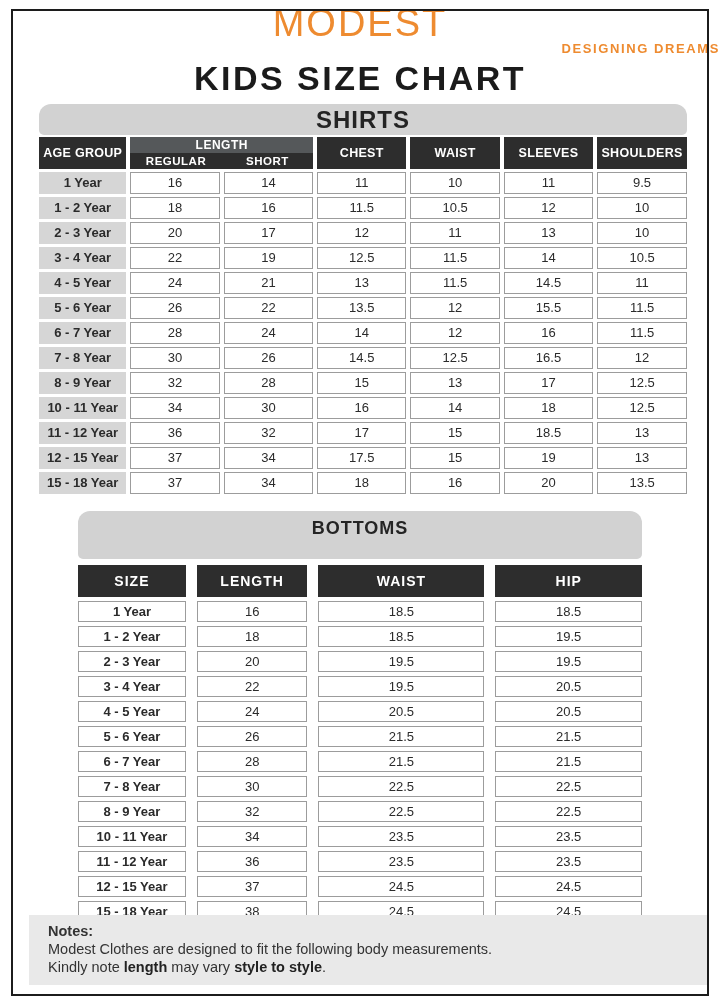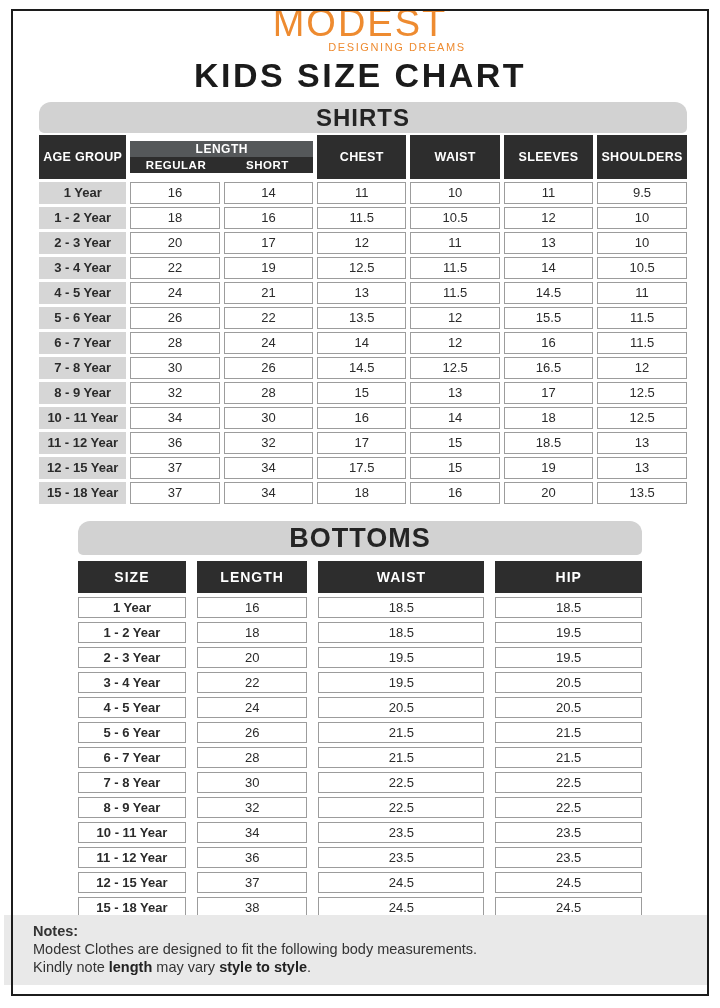--- a/index.html
+++ b/index.html
@@ -23,66 +23,66 @@
     position:absolute;left:11px;top:9px;right:11px;bottom:12px;
     border:2.5px solid #1c1c1c;pointer-events:none;z-index:5;
   }
   
   header{text-align:center;padding-top:3px;}
   .logo-text{
     font-size:38px;line-height:1;color:var(--accent);
     letter-spacing:2px;font-weight:400;transform:scaleY(1.04);
   }
   .logo-tagline{
-    font-size:11px;font-weight:400;color:var(--accent);
-    letter-spacing:1.6px;line-height:1.2;margin-left:74px;
+    font-size:13px;font-weight:700;color:var(--accent);
+    letter-spacing:1.6px;line-height:1.2;margin-left:74px;text-align:right;
   }
   .page-title{
     margin:3px 0 0;font-size:34px;line-height:1.1;font-weight:600;
     letter-spacing:2.5px;color:#1b1b1b;
   }
   
   table{border-collapse:separate;table-layout:fixed;}
   th,td{text-align:center;vertical-align:middle;padding:0;overflow:hidden;white-space:nowrap;}
   td{height:20px;font-size:13px;line-height:20px;}
   .value-cell{background:#fff;border:1px solid var(--cell-border);font-weight:500;}
   .section-bar{
     background:var(--bar-bg);border-radius:12px 12px 5px 5px;
     text-align:center;font-weight:800;color:#242424;letter-spacing:1px;
   }
   
   .shirts{margin:7px 33px 0;padding-left:6px;}
   .shirts .section-bar{height:31px;line-height:31px;font-size:24px;}
   .shirts-table{width:calc(100% + 8px);margin:-1px -4px 0;border-spacing:4px 3px;}
   .th-dark{
     background:var(--header-dark);color:#fff;font-size:12.5px;font-weight:700;
-    height:44px;letter-spacing:.3px;
+    height:32px;letter-spacing:.3px;
   }
   .length-box{padding:0;height:32px;}
   .len-top{
     background:var(--header-mid);color:#fff;font-size:12px;font-weight:700;
     height:16px;line-height:17px;letter-spacing:.5px;
   }
   .len-bottom{
     background:var(--header-dark);color:#fff;display:flex;
     height:16px;line-height:16px;font-size:11.5px;font-weight:700;letter-spacing:.5px;
   }
   .len-bottom span{flex:1;}
   .shirts-table .label-cell{background:var(--label-bg);font-weight:700;}
   
   .bottoms{margin:14px 78px 0;}
-  .bottoms .section-bar{height:34px;line-height:34px;font-size:27px;}
+  .bottoms .section-bar{height:48px;line-height:34px;font-size:18px;}
   .bottoms-table{width:calc(100% + 22px);margin:2px -11px 0;border-spacing:11px 4px;}
   .bottoms-table .th-dark{height:32px;font-size:14px;letter-spacing:1px;}
   .bottoms-table td{height:19px;line-height:19px;}
   .bottoms-table .label-cell{background:#fff;border:1px solid var(--cell-border);font-weight:700;}
   
   .notes{
-    position:absolute;left:4px;right:13px;bottom:23px;
-    background:var(--notes-bg);padding:7px 10px 9px 29px;
+    position:absolute;left:29px;right:13px;bottom:23px;
+    background:var(--notes-bg);padding:7px 10px 9px 19px;
   }
   .notes-title{margin:0;font-size:16px;font-weight:800;color:#111;line-height:1.25;}
   .notes p{margin:0;font-size:14.5px;line-height:1.25;color:#333;}
   .notes .b{font-weight:700;color:#222;}
 </style>
 </head>
 <body>
 
 <div class="frame"></div>
 

